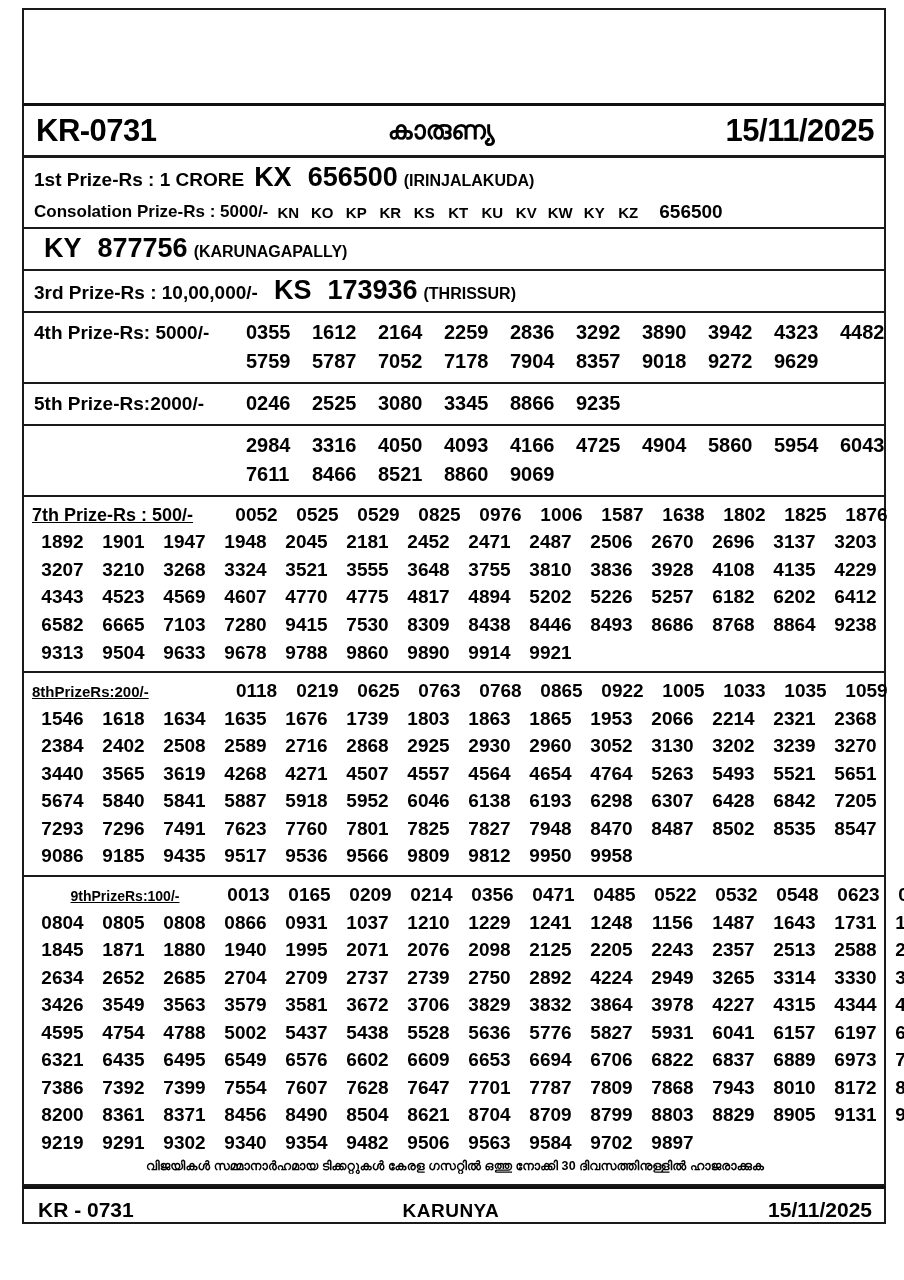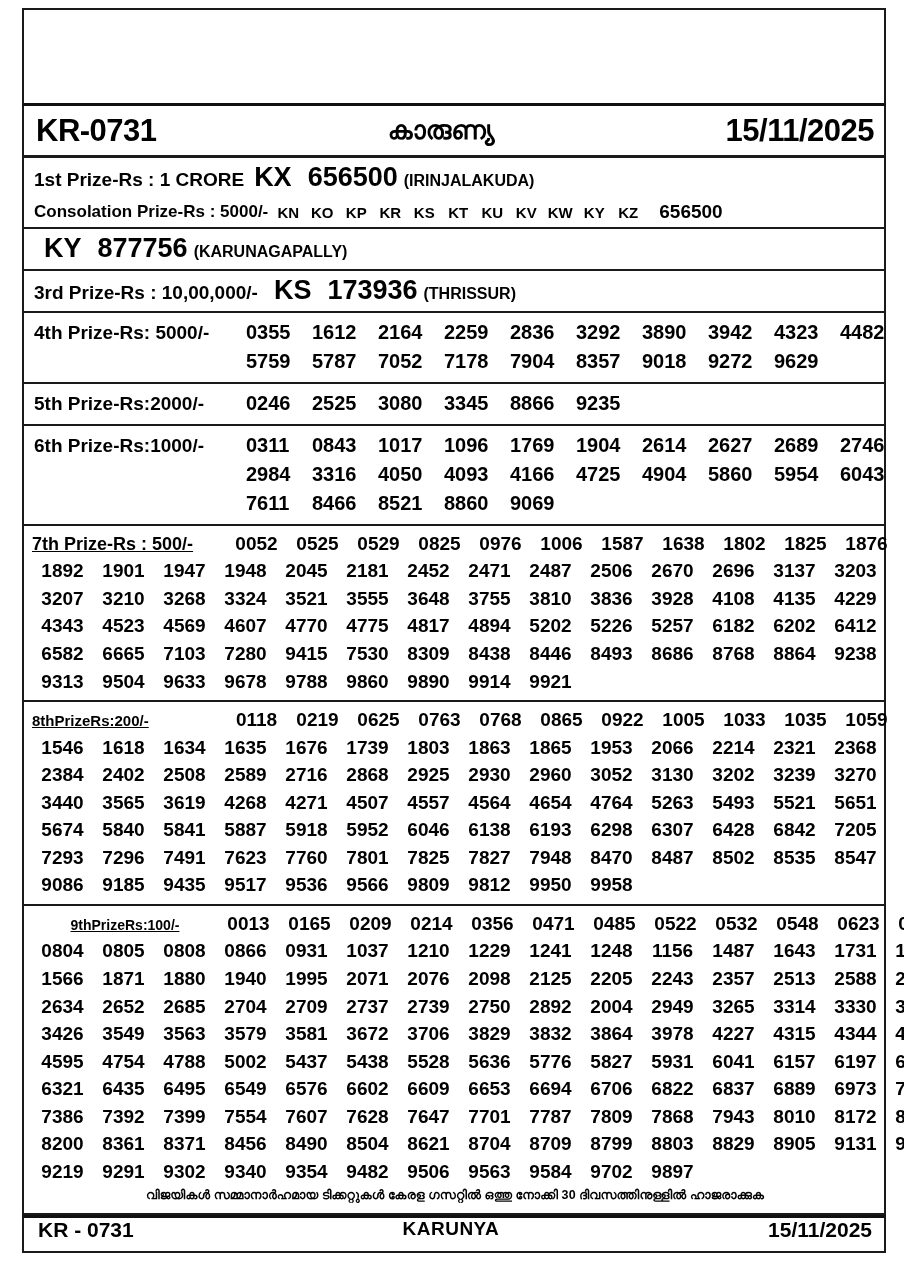--- a/index.html
+++ b/index.html
@@ -193,21 +193,21 @@
   
   .mal-note {
     text-align: center;
     font-size: 12.5px;
     font-weight: 600;
     padding: 3px 4px 5px 4px;
     letter-spacing: 0.1px;
   }
   .foot {
     display: flex;
-    align-items: flex-start;
+    align-items: flex-end;
     justify-content: space-between;
     height: 38px;
     padding: 0 12px 0 14px;
     border-top: 3px solid #111;
     gap: 8px;
   }
   .foot-code, .foot-date {
     font-size: 21px;
     font-weight: bold;
     white-space: nowrap;
@@ -315,35 +315,20 @@
         <span>2525</span>
         <span>3080</span>
         <span>3345</span>
         <span>8866</span>
         <span>9235</span>
       </span>
     </div>
   </div>
 
   <div class="band lblock">
-    <div class="lrow">
-      <span class="llabel">6th Prize-Rs:1000/-</span>
-      <span class="lnums">
-        <span>0311</span>
-        <span>0843</span>
-        <span>1017</span>
-        <span>1096</span>
-        <span>1769</span>
-        <span>1904</span>
-        <span>2614</span>
-        <span>2627</span>
-        <span>2689</span>
-        <span>2746</span>
-      </span>
-    </div>
     <div class="lrow">
       <span class="llabel spacer">x</span>
       <span class="lnums">
         <span>2984</span>
         <span>3316</span>
         <span>4050</span>
         <span>4093</span>
         <span>4166</span>
         <span>4725</span>
         <span>4904</span>
@@ -625,21 +610,21 @@
         <span>1248</span>
         <span>1156</span>
         <span>1487</span>
         <span>1643</span>
         <span>1731</span>
         <span>1743</span>
       </span>
     </div>
     <div class="grow full">
       <span class="gcells">
-        <span>1566</span>
+        <span>1845</span>
         <span>1871</span>
         <span>1880</span>
         <span>1940</span>
         <span>1995</span>
         <span>2071</span>
         <span>2076</span>
         <span>2098</span>
         <span>2125</span>
         <span>2205</span>
         <span>2243</span>
@@ -653,21 +638,21 @@
       <span class="gcells">
         <span>2634</span>
         <span>2652</span>
         <span>2685</span>
         <span>2704</span>
         <span>2709</span>
         <span>2737</span>
         <span>2739</span>
         <span>2750</span>
         <span>2892</span>
-        <span>2004</span>
+        <span>4224</span>
         <span>2949</span>
         <span>3265</span>
         <span>3314</span>
         <span>3330</span>
         <span>3343</span>
       </span>
     </div>
     <div class="grow full">
       <span class="gcells">
         <span>3426</span>

